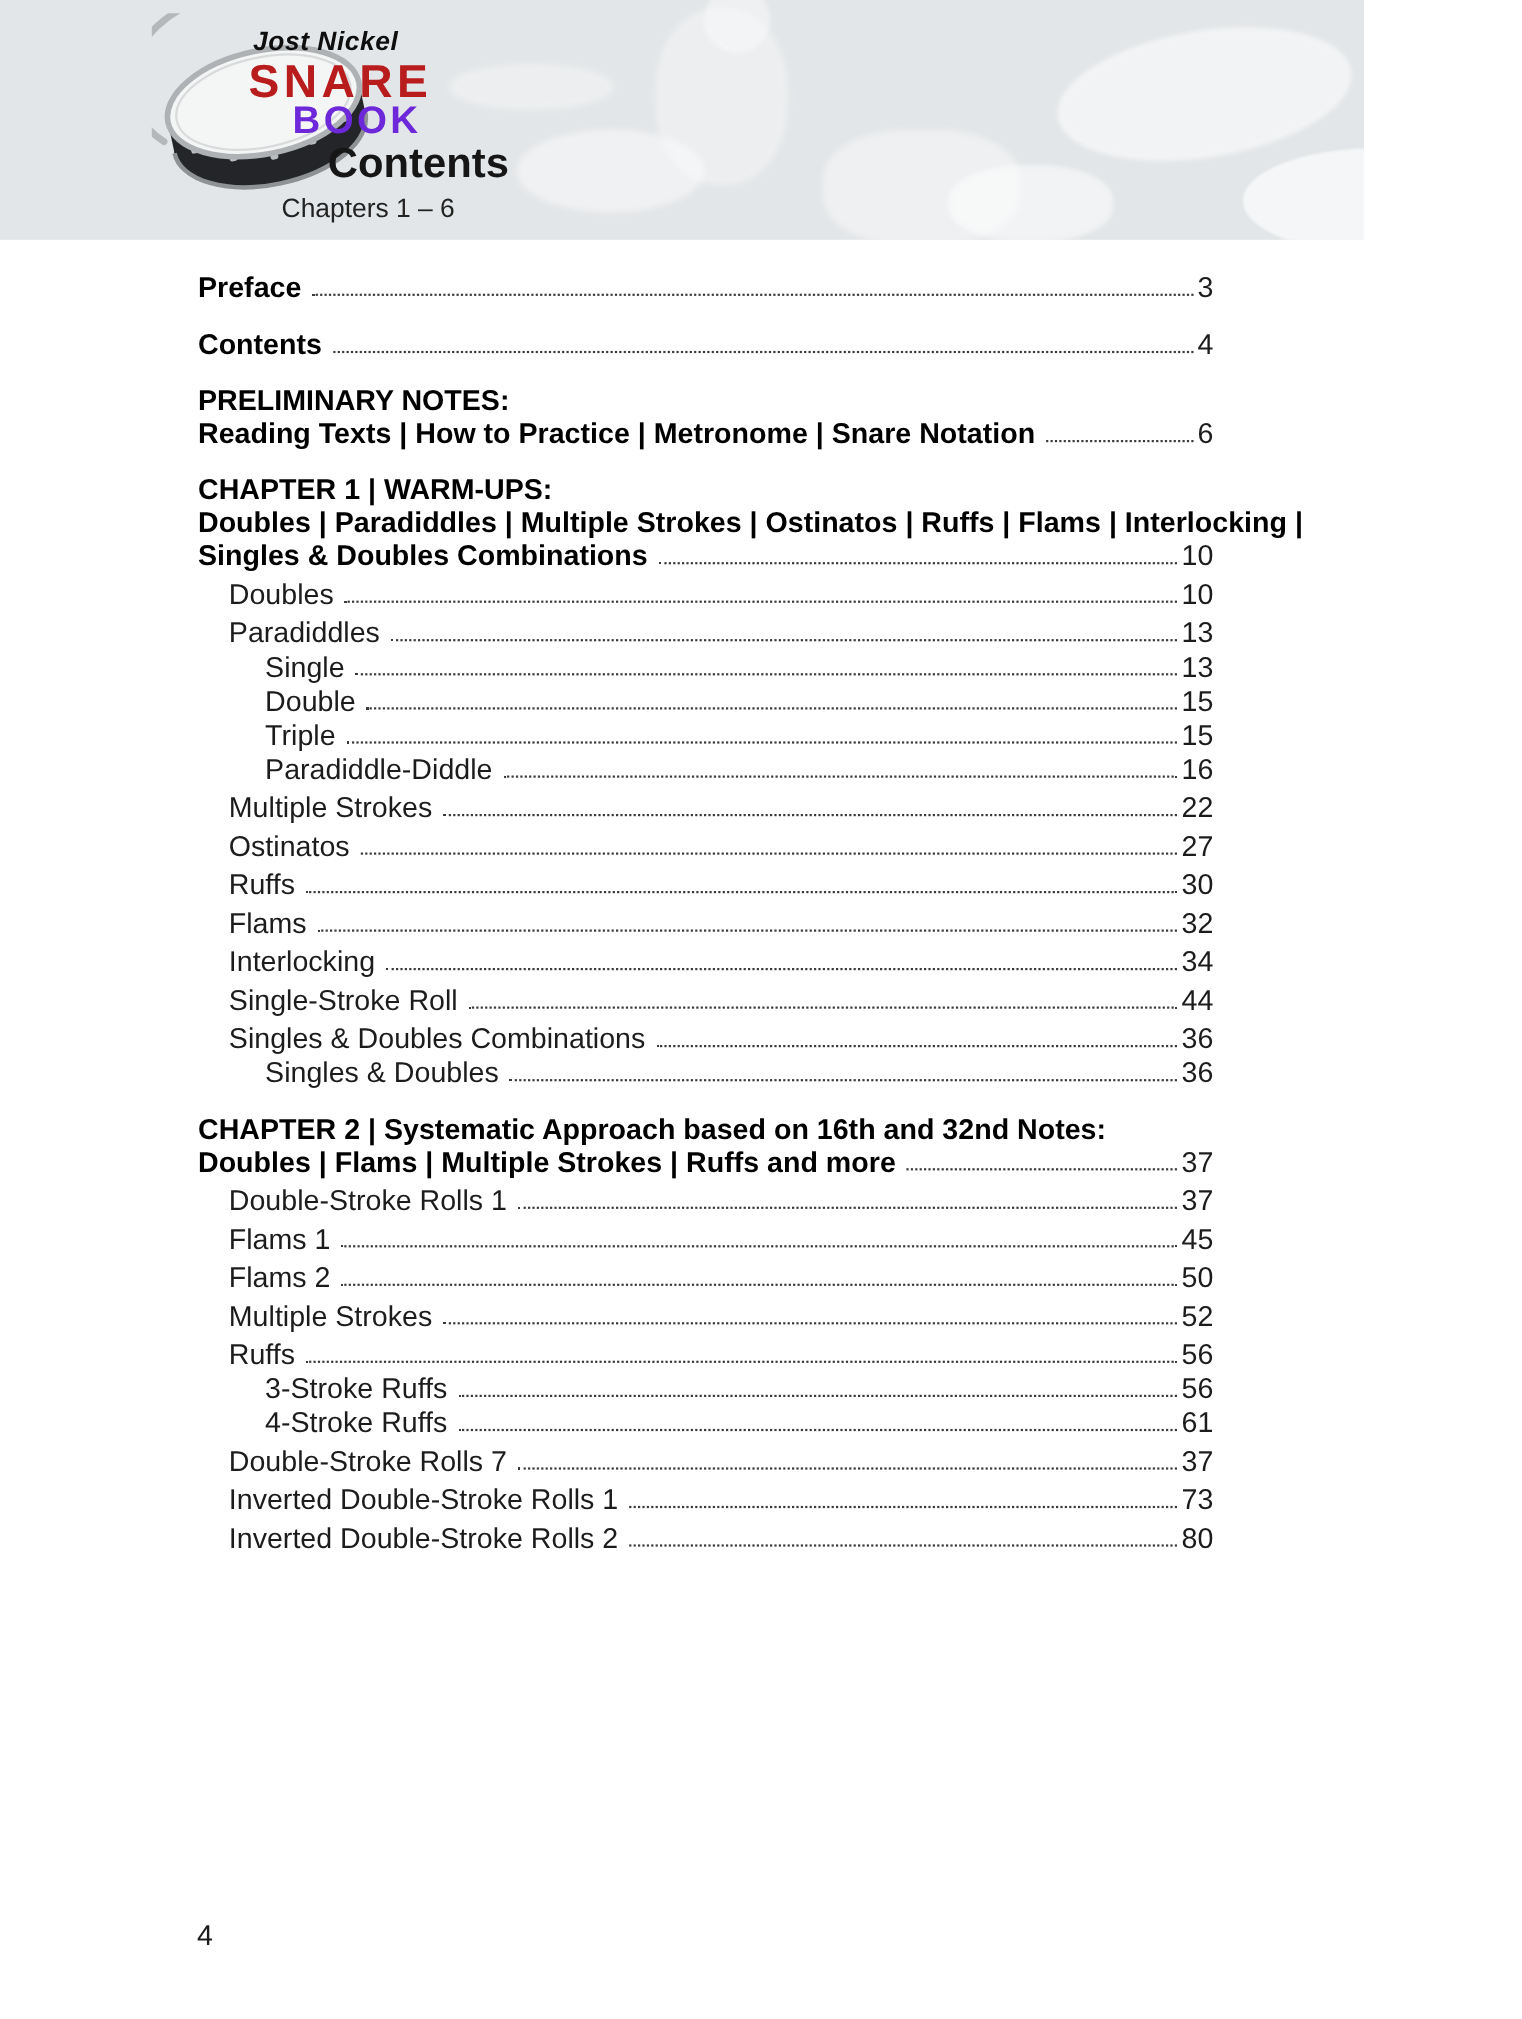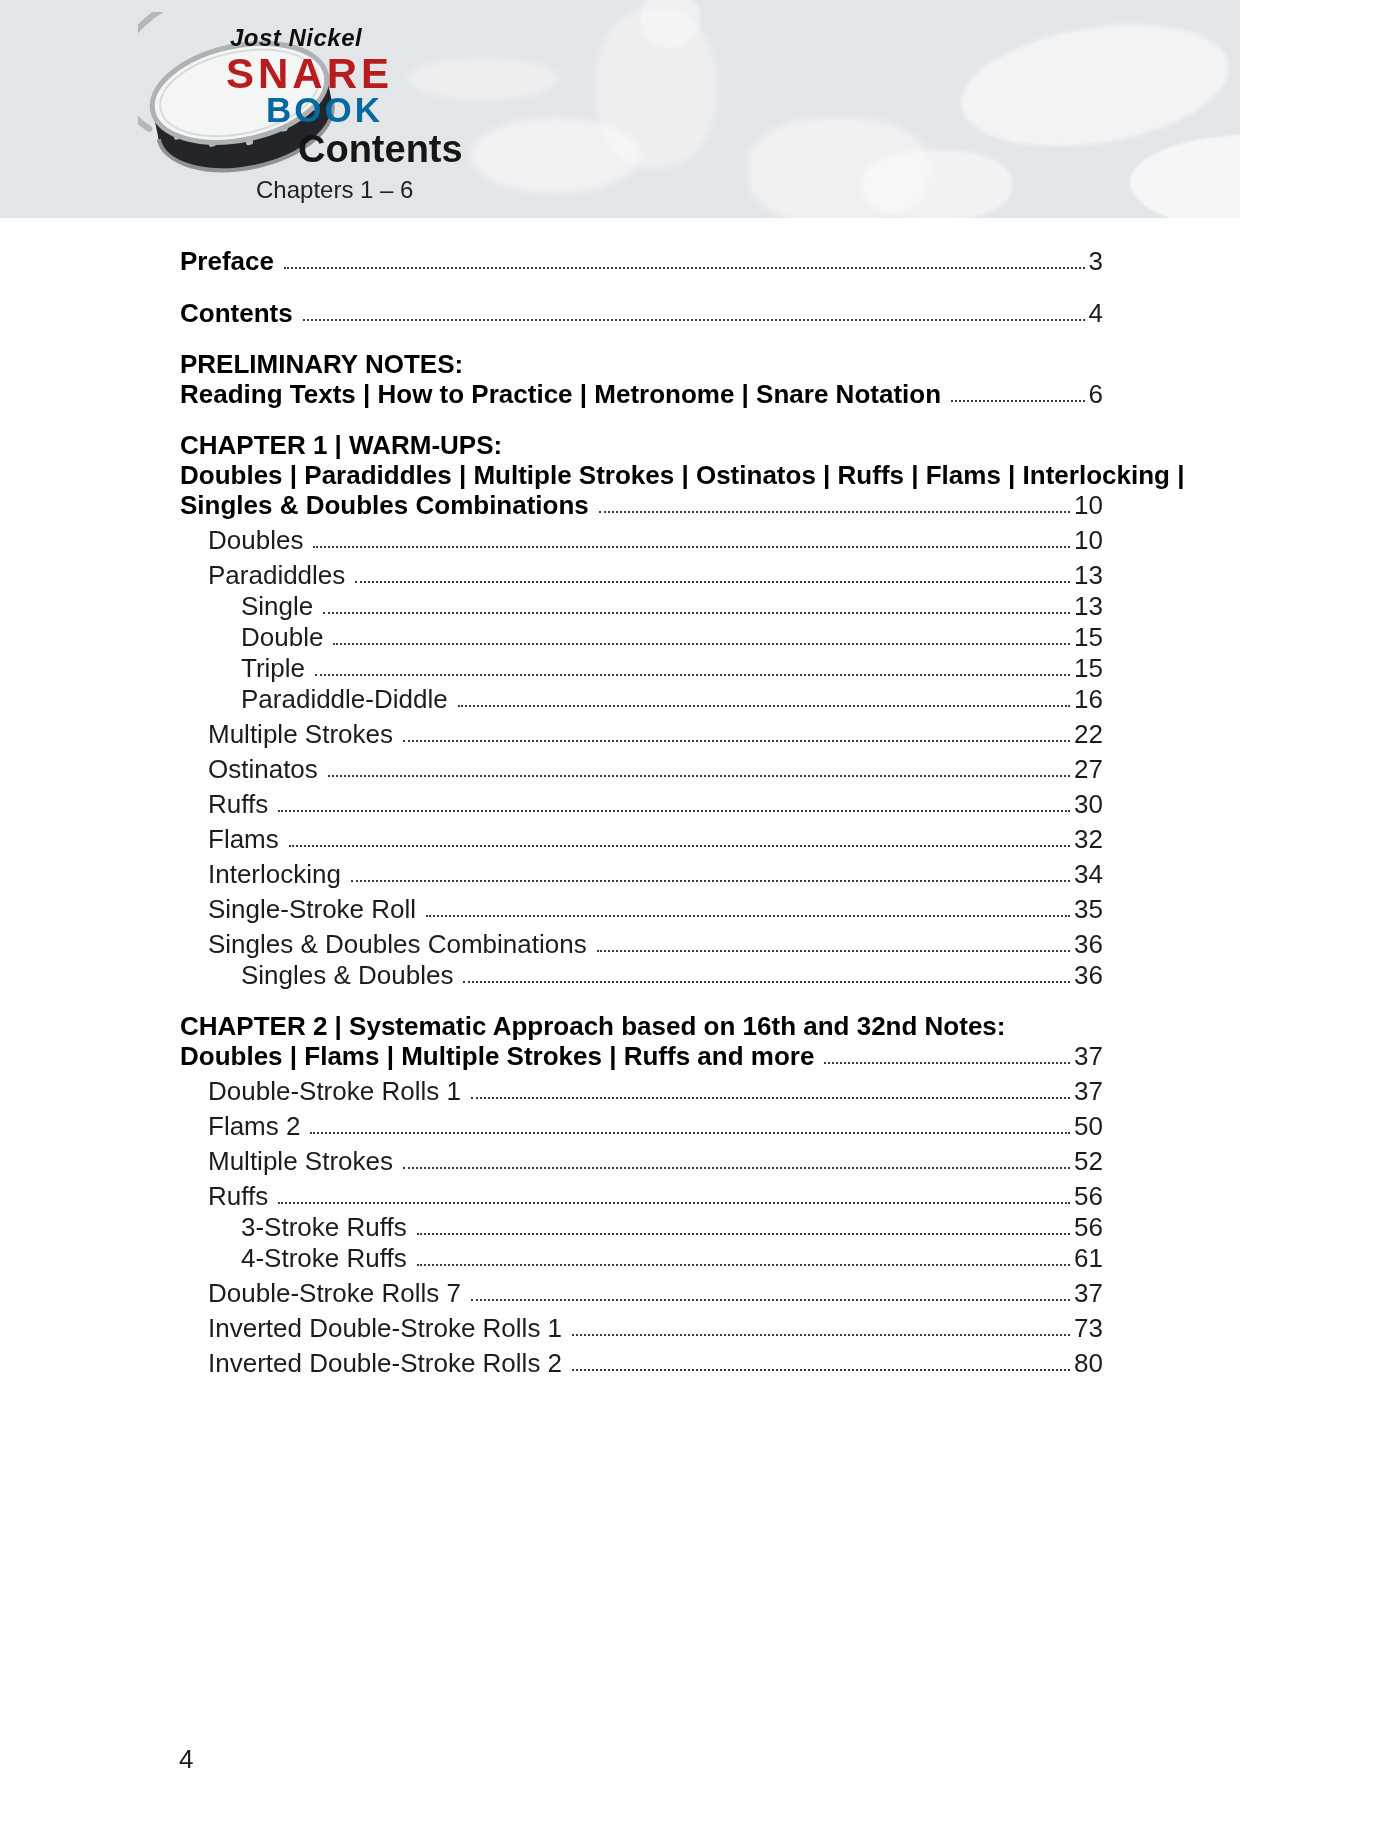--- a/index.html
+++ b/index.html
@@ -17,21 +17,21 @@
   .wm .s5 { left:470px;  top:118px; width:170px; height:75px;  border-radius:50%; opacity:.45; filter:blur(3px); }
   .wm .s6 { left:408px;  top:58px;  width:150px; height:42px;  border-radius:50%; opacity:.35; filter:blur(3px); }
   .wm .s7 { left:748px;  top:118px; width:180px; height:105px; border-radius:42%; opacity:.4;  filter:blur(3px); }
   .wm .s8 { left:1296px; top:60px;  width:6px;   height:150px; opacity:.55; transform:rotate(8deg); filter:blur(1px); }
   .wm .s9 { left:862px;  top:150px; width:150px; height:70px;  border-radius:45%; opacity:.5; filter:blur(2px); }
 
   .drum-svg { position:absolute; left:138px; top:12px; width:214px; height:176px; }
 
   .logo-author { position:absolute; left:230px; top:24px; font-size:24px; font-weight:700; font-style:italic; color:#0e0e0e; letter-spacing:.5px; }
   .logo-snare  { position:absolute; left:226px; top:50px; font-size:42px; font-weight:700; color:#b91c1c; letter-spacing:4px;text-align:center; }
-  .logo-book   { position:absolute; left:266px; top:90px; font-size:35px; font-weight:700; color:#0369a1; letter-spacing:3px; }
+  .logo-book   { position:absolute; left:266px; top:90px; font-size:35px; font-weight:700; color:#6d28d9; letter-spacing:3px; }
   .title       { position:absolute; left:298px; top:128px; margin:0; font-size:38px; font-weight:700; color:#161616; }
   .subtitle    { position:absolute; left:256px; top:176px; font-size:24px; color:#222; }
 
   
   .toc { padding:28px 137px 0 180px; color:#1c1c1c; }
   .entry { }
   .row, .chapter-line { font-size:26px; line-height:30px; }
   .row { display:flex; align-items:flex-end; }
   .lbl { white-space:nowrap; }
   .leader { flex:1 1 auto; min-width:18px; border-bottom:2px dotted #3a3a3a; margin:0 4px 7px 10px; }
@@ -197,21 +197,21 @@
         <div class="row">
           <span class="lbl">Interlocking</span>
           <span class="leader"></span>
           <span class="pg">34</span>
         </div>
       </div>
       <div class="entry e-item">
         <div class="row">
           <span class="lbl">Single-Stroke Roll</span>
           <span class="leader"></span>
-          <span class="pg">35</span>
+          <span class="pg">44</span>
         </div>
       </div>
       <div class="entry e-item">
         <div class="row">
           <span class="lbl">Singles &amp; Doubles Combinations</span>
           <span class="leader"></span>
           <span class="pg">36</span>
         </div>
       </div>
       <div class="entry e-subitem">
@@ -231,20 +231,27 @@
       </div>
       <div class="entry e-item">
         <div class="row">
           <span class="lbl">Double-Stroke Rolls 1</span>
           <span class="leader"></span>
           <span class="pg">37</span>
         </div>
       </div>
       <div class="entry e-item">
         <div class="row">
+          <span class="lbl">Flams 1</span>
+          <span class="leader"></span>
+          <span class="pg">45</span>
+        </div>
+      </div>
+      <div class="entry e-item">
+        <div class="row">
           <span class="lbl">Flams 2</span>
           <span class="leader"></span>
           <span class="pg">50</span>
         </div>
       </div>
       <div class="entry e-item">
         <div class="row">
           <span class="lbl">Multiple Strokes</span>
           <span class="leader"></span>
           <span class="pg">52</span>

